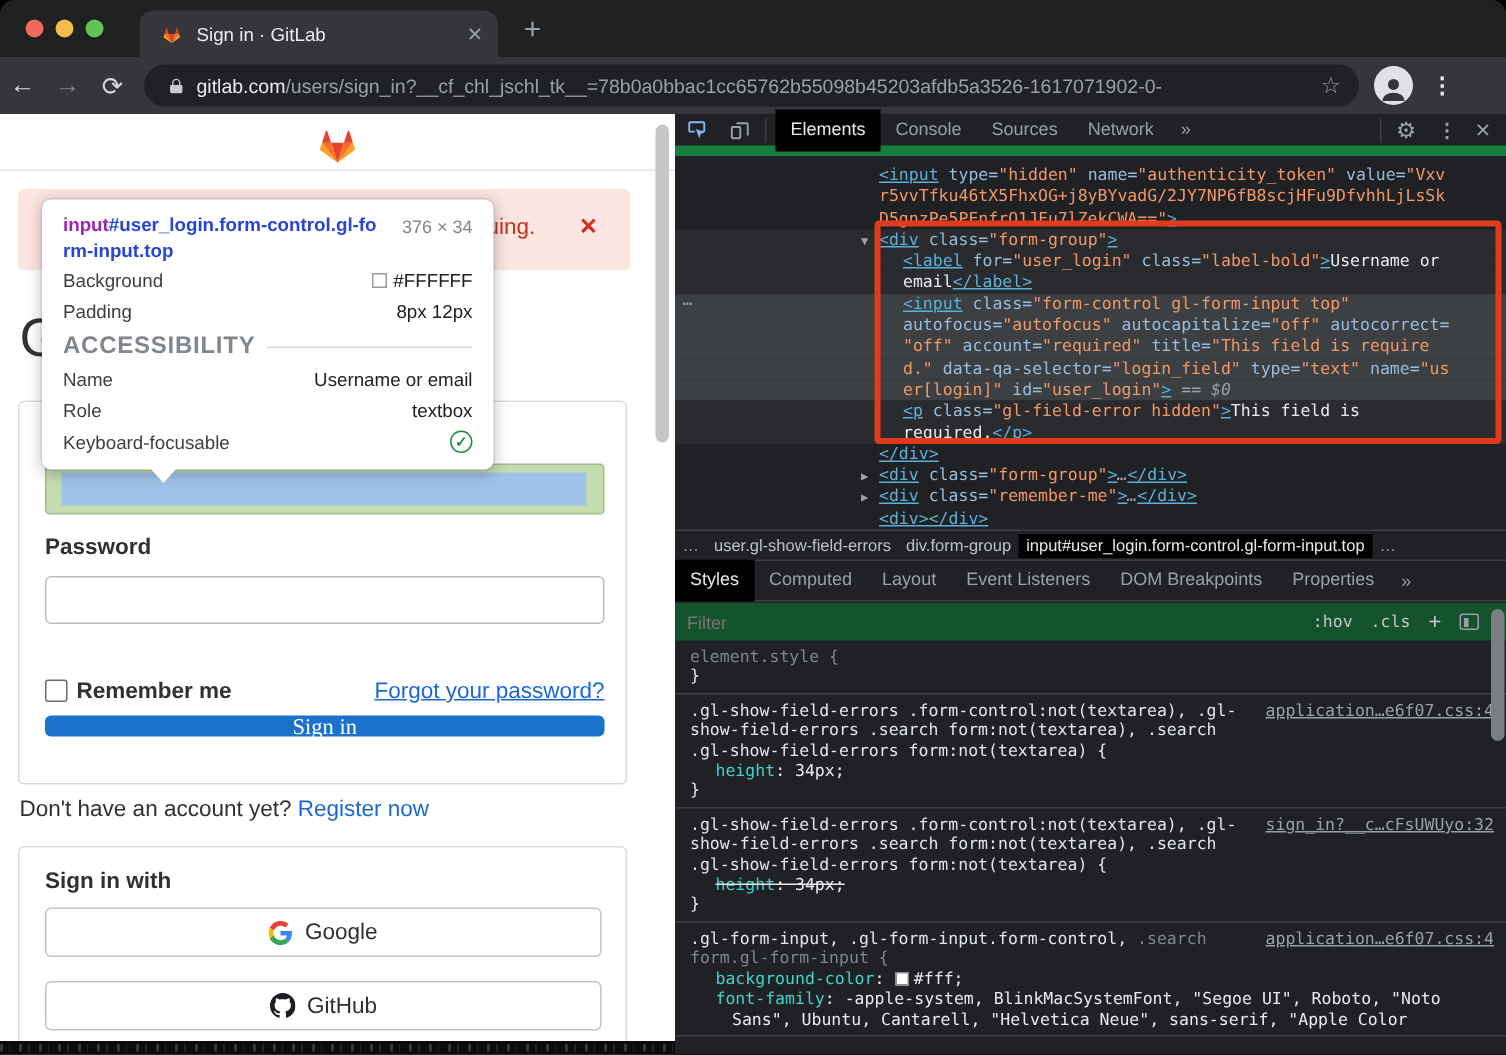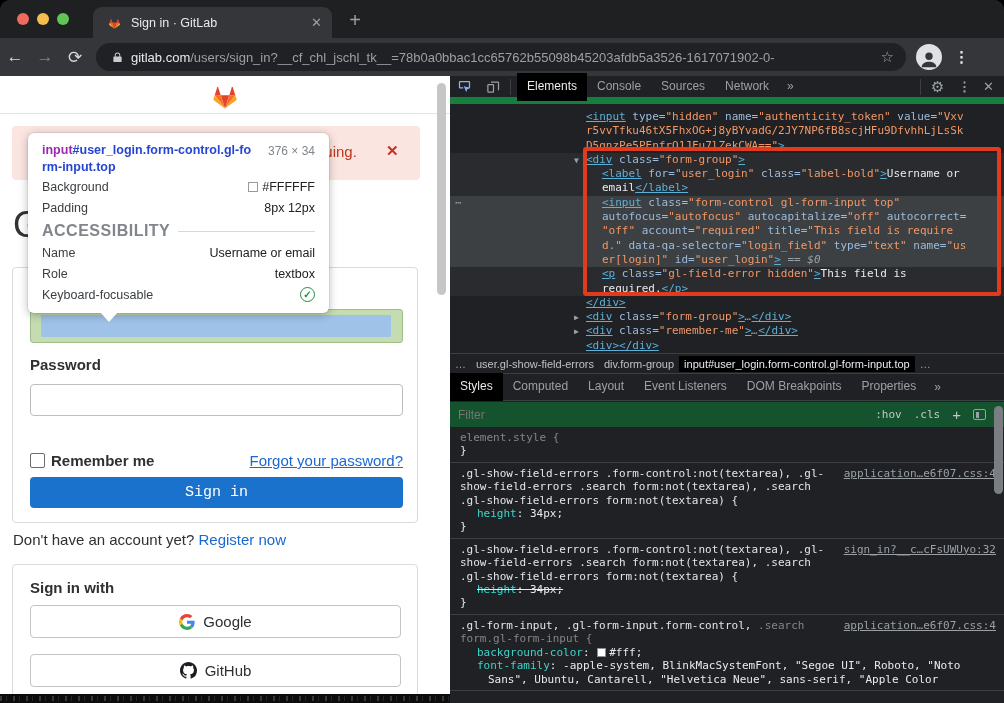--- a/index.html
+++ b/index.html
@@ -45,21 +45,21 @@
   .card1 { top:191px; height:256px; }
   .hl-input { position:absolute; left:17px; top:41px; width:373px; height:34px; background:#c5dcb1; border:1px solid #9fbe8a; border-radius:3px; }
   .hl-content { position:absolute; left:10px; right:11px; top:5px; bottom:5px; background:#9ec2e8; }
   .flabel { position:absolute; left:17px; font-size:15px; font-weight:bold; color:#303030; }
   .pwd-label { top:88px; }
   .pwd-input { position:absolute; left:17px; top:116px; width:373px; height:32px; border:1px solid #bdbdbd; border-radius:4px; background:#fff; }
   .remember-row { position:absolute; left:17px; top:166px; width:373px; height:18px;margin-top:18px; }
   .cbox { position:absolute; left:0; top:1px; width:15px; height:15px; border:1.5px solid #6b6b6b; border-radius:2px; background:#fff; }
   .remember-row .rlabel { position:absolute; left:21px; top:0; font-size:15px; font-weight:bold; color:#303030; }
   .remember-row .forgot { position:absolute; right:0; top:0; font-size:15px; color:#1a68d1; }
-  .signin-btn { position:absolute; left:17px; top:209px; width:373px; height:31px; background:#1b72cc; border:none; border-radius:4px; color:#fff; font-size:15px; font-family:Liberation Mono, monospace; }
+  .signin-btn { position:absolute; left:17px; top:209px; width:373px; height:14px; background:#1b72cc; border:none; border-radius:4px; color:#fff; font-size:15px; font-family:Liberation Serif, serif; }
   .register-row { position:absolute; left:13px; top:455px; font-size:15px; color:#303030; }
   .register-row a { color:#1a68d1; text-decoration:none; }
   .card2 { top:488px; height:139px; }
   .sso-title { top:14px; }
   .sso-btn { position:absolute; left:17px; width:371px; height:33px; background:#fff; border:1px solid #c4c4c4; border-radius:4px; display:flex; align-items:center; justify-content:center; gap:8px; font-size:15px; color:#303030; font-family:"Liberation Sans",sans-serif; }
   .btn-google { top:40px; }
   .btn-github { top:89px; }
 
   .page-scroll { position:absolute; left:437px; top:7px; width:9px; height:212px; background:#c6c6c6; border-radius:5px; }
   .glitch { position:absolute; left:0; bottom:0; width:450px; height:9px; background:#0c0c0c; }

